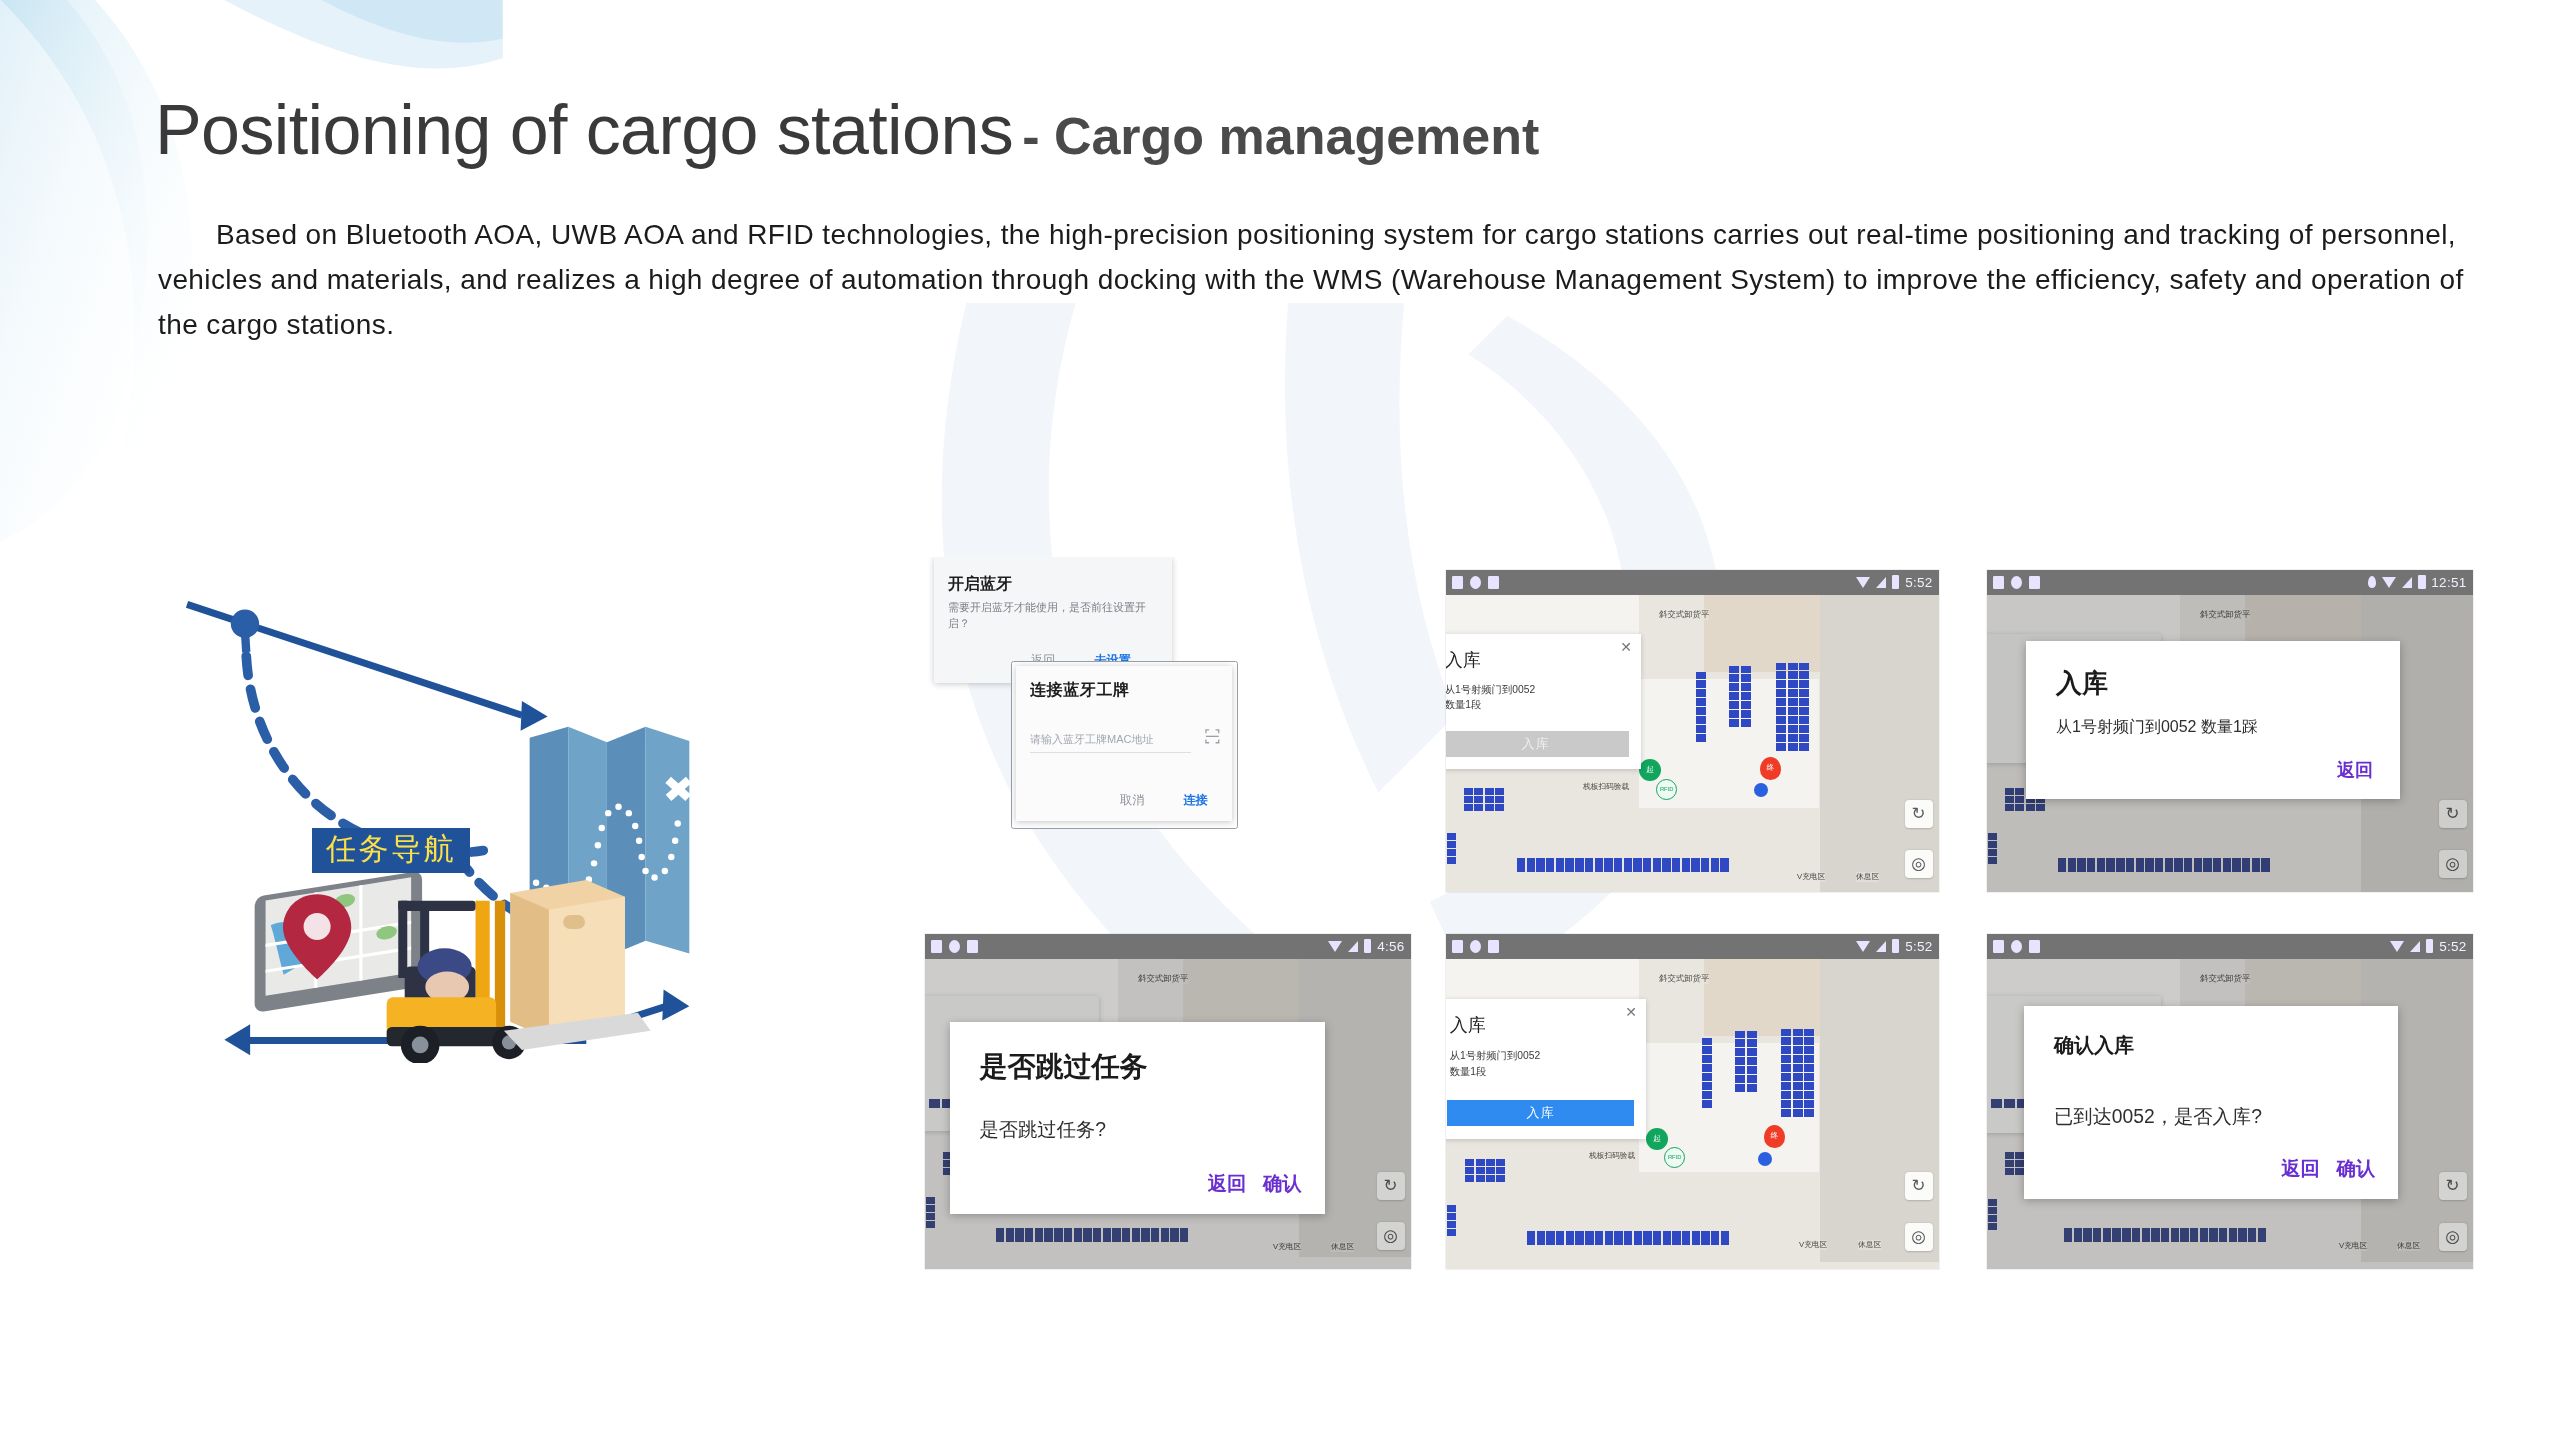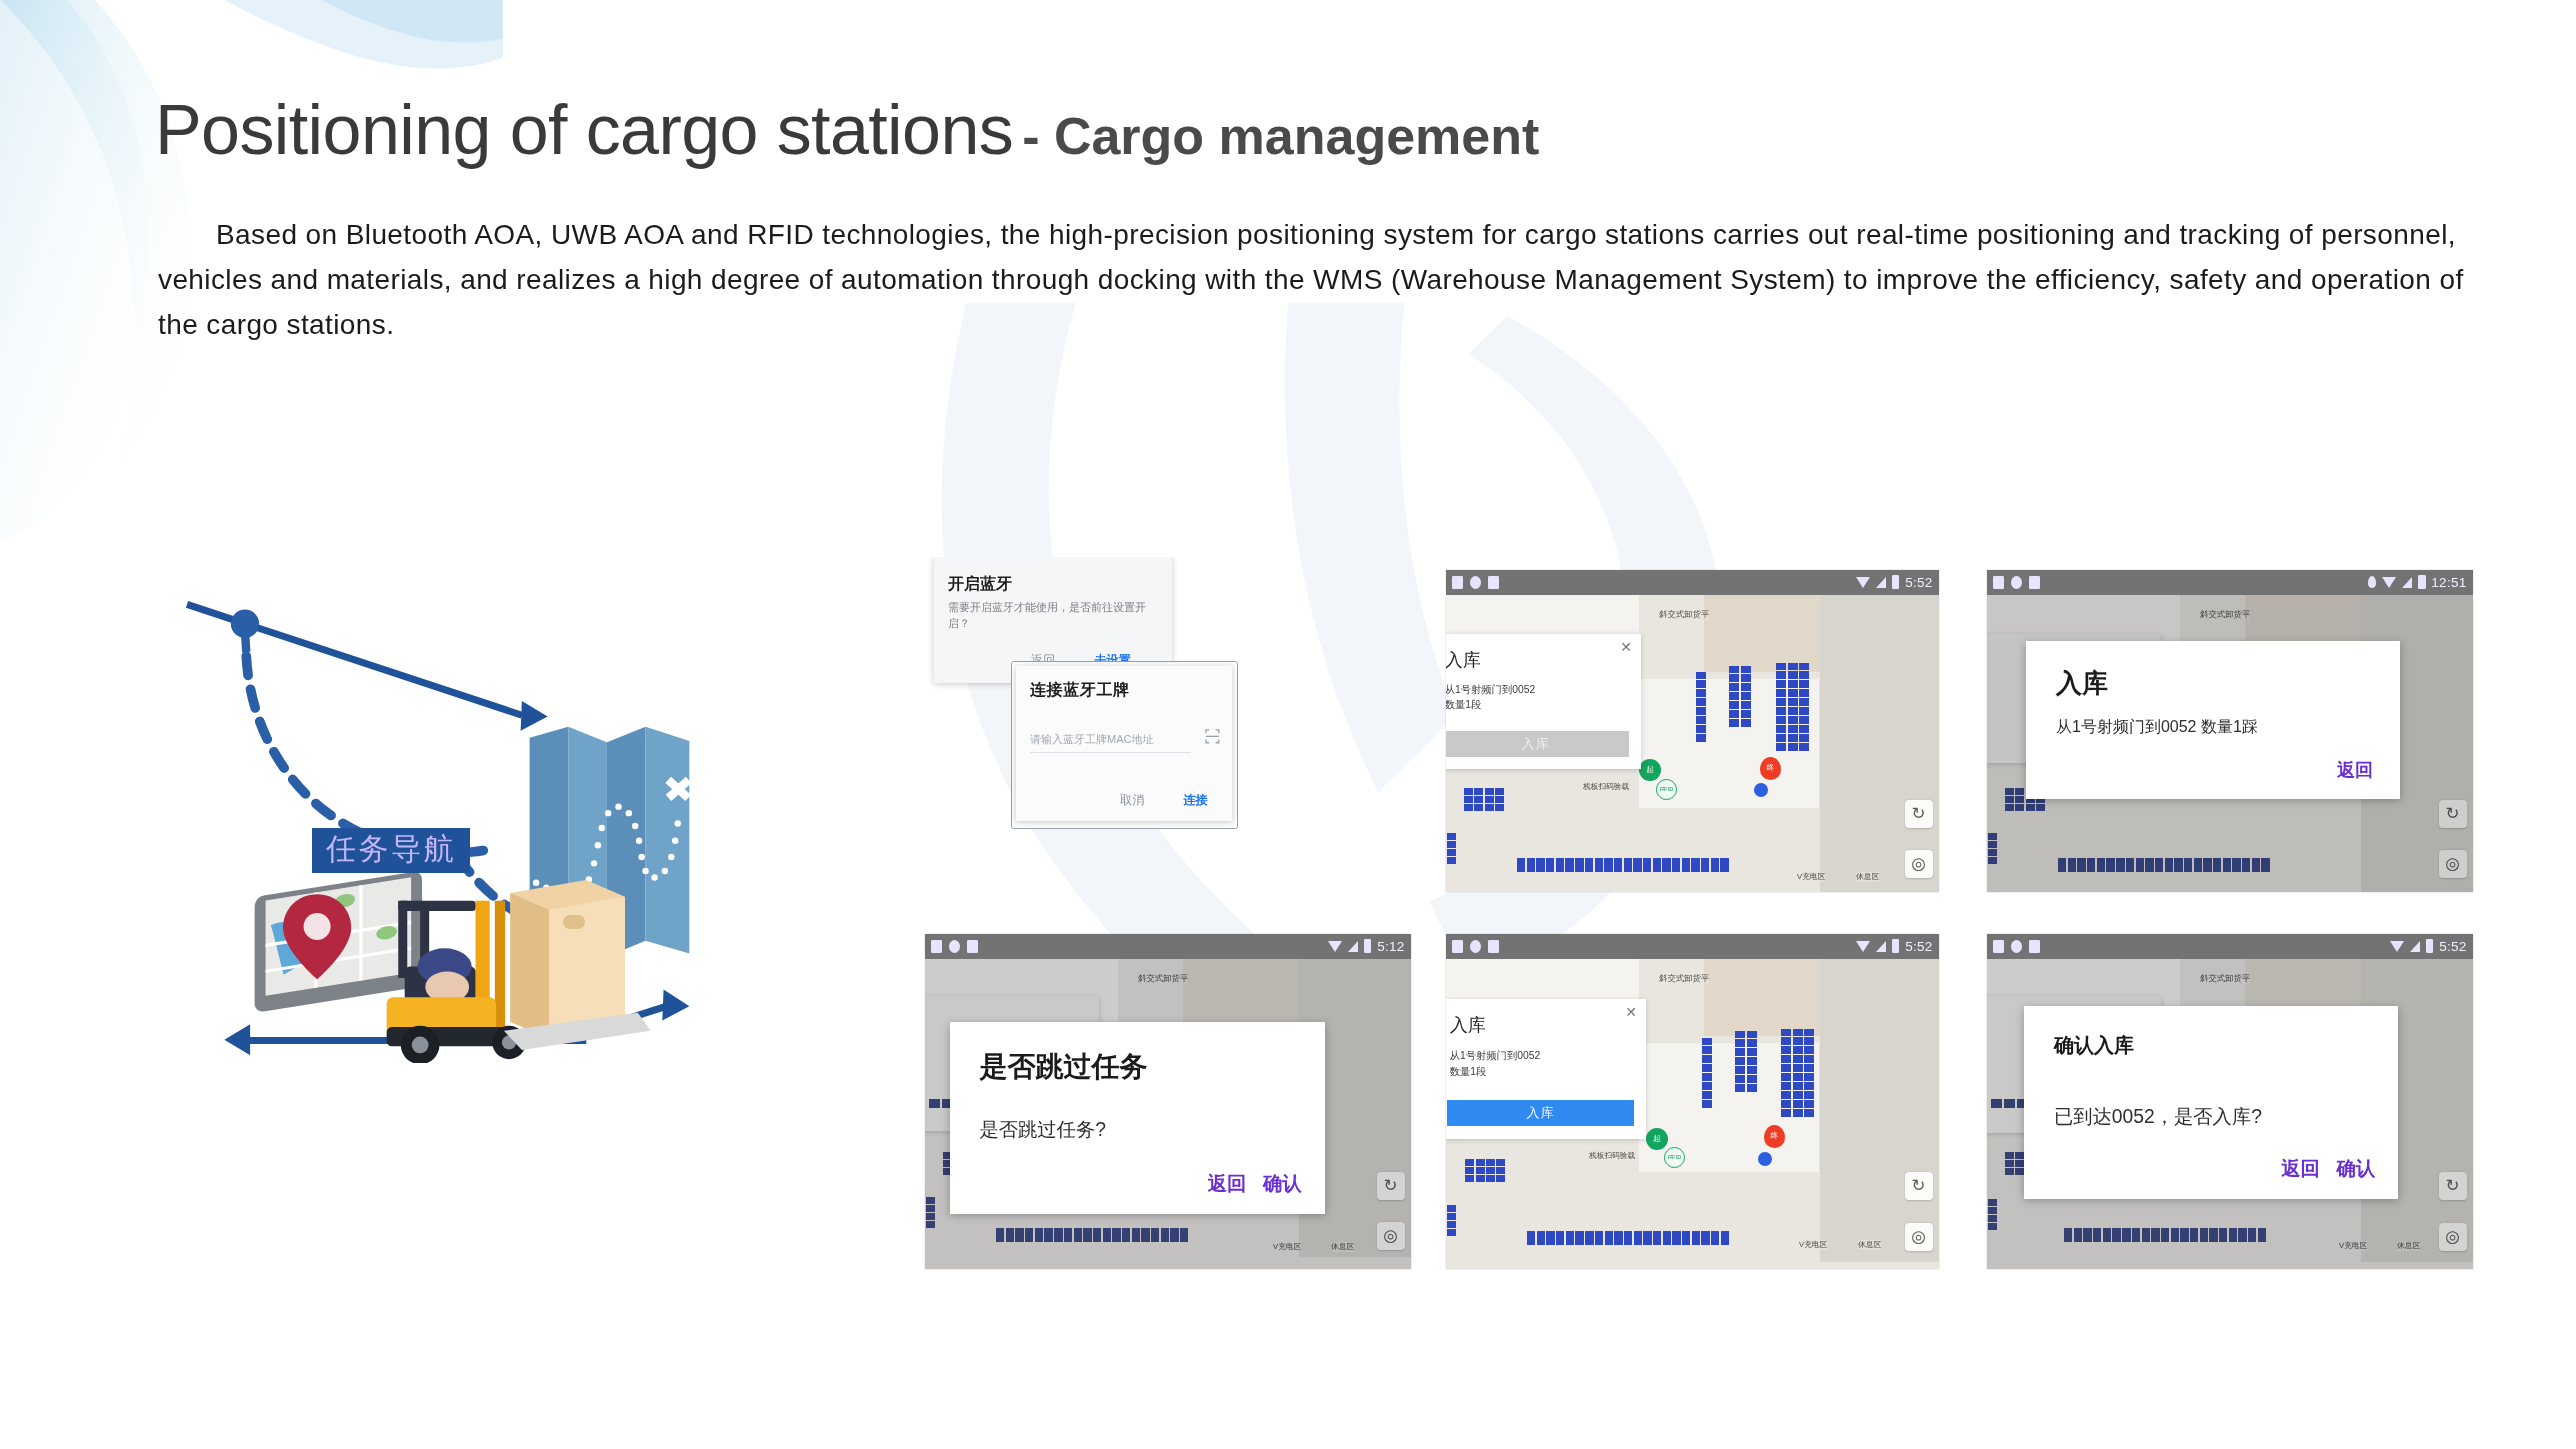--- a/index.html
+++ b/index.html
@@ -18,21 +18,21 @@
   
   .title-wrap{position:absolute;left:155px;top:90px;white-space:nowrap;}
   .title-main{font-size:70px;color:#3a3a3a;font-weight:400;letter-spacing:-0.6px;}
   .title-sub{font-size:52px;color:#4a4a4a;font-weight:700;margin-left:9px;}
 
   .para{position:absolute;left:158px;top:213px;width:2338px;
         font-size:28px;line-height:1.6;color:#1b1b1b;letter-spacing:0.4px;text-indent:58px;}
 
   
   .illus{position:absolute;left:174px;top:580px;width:567px;height:483px;}
-  .nav-badge{position:absolute;left:138px;top:248px;background:#1f5298;color:#c4b5fd;
+  .nav-badge{position:absolute;left:138px;top:248px;background:#1f5298;color:#fde047;
              font-size:30px;padding:6.4px 14px 9px 14px;letter-spacing:2.6px;line-height:1;text-align:center;}
 
   
   .panel{position:absolute;background:#cfcfcf;overflow:hidden;box-shadow:0 0 0 0.6px rgba(0,0,0,.10);}
   .p1{left:921px;top:557px;width:399px;height:335px;background:transparent;box-shadow:none;}
   .p2{left:1446px;top:570px;width:493px;height:322px;}
   .p3{left:1987px;top:570px;width:486px;height:322px;}
   .p4{left:925px;top:934px;width:486px;height:335px;}
   .p5{left:1446px;top:934px;width:493px;height:335px;}
   .p6{left:1987px;top:934px;width:486px;height:335px;}
@@ -487,21 +487,21 @@
     <div class="statusbar">
       <span class="sb-left">
         <i class="sb-ico"></i>
         <i class="sb-ico circ"></i>
         <i class="sb-ico"></i>
       </span>
       <span class="sb-right">
         <i class="tri"></i>
         <i class="sig"></i>
         <i class="batt"></i>
-        <span class="sb-time">5:12</span>
+        <span class="sb-time">4:56</span>
       </span>
     </div>
     <div class="map" style="filter:brightness(.84) saturate(.5);">
       <div class="zone white" style="left:0;top:0;width:193px;height:84px;"></div>
       <div class="zone tan" style="left:258px;top:0;width:116px;height:77px;"></div>
       <div class="zone" style="left:374px;top:0;width:113px;height:298px;background:#d8d5ce;"></div>
       <div class="maplabel" style="left:213px;top:14px;font-size:8.4px;">斜交式卸货平</div>
       <div class="card" style="left:-19.3px;top:37px;width:193px;height:135px;background:#efefec;"></div>
       <div class="shelf" style="left:3.9px;top:140px;grid-template-columns:repeat(4,11.6px);grid-auto-rows:9px;">
         <i></i>

